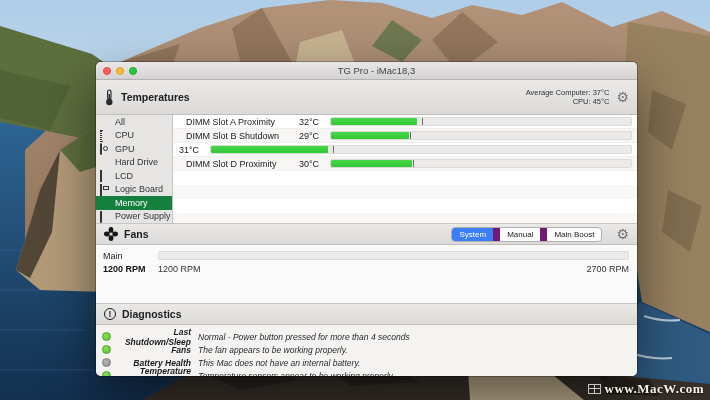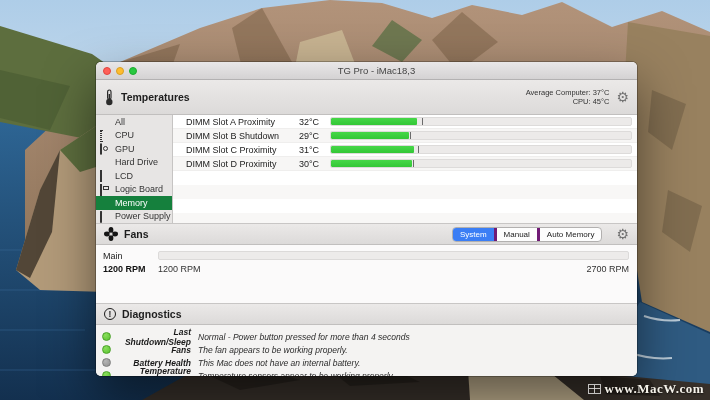--- a/index.html
+++ b/index.html
@@ -59,21 +59,21 @@
   .t-name { flex:0 0 120px; font-size:9px; color:#1c1c1c;padding-left:7px; }
   .t-val  { flex:0 0 31px; font-size:9px; color:#1c1c1c; }
   .t-bar  { flex:1; height:9px; margin-right:5px; background:#eceae9; border:1px solid #dddbda; border-radius:2px; position:relative; overflow:hidden; }
   .t-fill { position:absolute; left:0; top:0; bottom:0; background:linear-gradient(#46d748,#33c736); border-radius:1px; }
   .t-tick { position:absolute; top:0; bottom:0; width:1px; background:#6b6b6b; }
   .filler-stripes { flex:1; background:repeating-linear-gradient(#ffffff 0 14px, #f8f7f6 14px 28px); }
 
   
   .fans-header { height:22px; padding:0 8px; border-top:1px solid #c8c6c5; }
   .seg { margin-left:auto; display:flex; height:15px; margin-right:14px; border:1px solid #b2b0af; border-radius:4px; overflow:hidden; background:#fdfdfd; }
-  .seg button { font-family:inherit; font-size:8px; color:#222; background:transparent; border:none; border-right:3px solid #701a75; padding:0 7px; cursor:default; }
+  .seg button { font-family:inherit; font-size:8px; color:#222; background:transparent; border:none; border-right:7px solid #701a75; padding:0 7px; cursor:default; }
   .seg button:last-child { border-right:none; }
   .seg button.selected { background:#3b7ef5; color:#fff; }
   .fans-body { height:58px; background:#fbfafa; position:relative; font-size:9px; }
   .fan-name { position:absolute; left:7px; top:6px; color:#1c1c1c; }
   .fan-track { position:absolute; left:62px; right:8px; top:6px; height:9px; background:#edebea; border:1px solid #dcdad9; border-radius:2px; }
   .fan-cur { position:absolute; left:7px; top:19px; font-weight:bold; color:#111; }
   .fan-min { position:absolute; left:62px; top:19px; color:#333; }
   .fan-max { position:absolute; right:8px; top:19px; color:#333; }
 
   
@@ -247,21 +247,20 @@
       </div>
       <div class="trow">
         <span class="t-name">DIMM Slot B Shutdown</span>
         <span class="t-val">29°C</span>
         <span class="t-bar">
           <span class="t-fill" style="width: 26.1%;"></span>
           <span class="t-tick" style="left: 26.4%;"></span>
           </span>
       </div>
       <div class="trow">
-        <span class="t-name">DIMM Slot C Proximity</span>
         <span class="t-val">31°C</span>
         <span class="t-bar">
           <span class="t-fill" style="width: 27.8%;"></span>
           <span class="t-tick" style="left: 29.1%;"></span>
           </span>
       </div>
       <div class="trow">
         <span class="t-name">DIMM Slot D Proximity</span>
         <span class="t-val">30°C</span>
         <span class="t-bar">
@@ -280,21 +279,21 @@
         <ellipse cx="7" cy="11" rx="2.4" ry="3"></ellipse>
         <ellipse cx="3" cy="7" rx="3" ry="2.4"></ellipse>
         <ellipse cx="11" cy="7" rx="3" ry="2.4"></ellipse>
         <circle cx="7" cy="7" r="1.6" fill="#dcdad9"></circle>
       </svg>
     </span>
     <span class="sec-title">Fans</span>
     <div class="seg">
       <button class="selected">System</button>
       <button>Manual</button>
-      <button>Auto Memory</button>
+      <button>Main Boost</button>
     </div>
     <span class="gear">⚙</span>
   </div>
 
   <div class="fans-body">
     <span class="fan-name">Main</span>
     <div class="fan-track"></div>
     <span class="fan-cur">1200 RPM</span>
     <span class="fan-min">1200 RPM</span>
     <span class="fan-max">2700 RPM</span>

